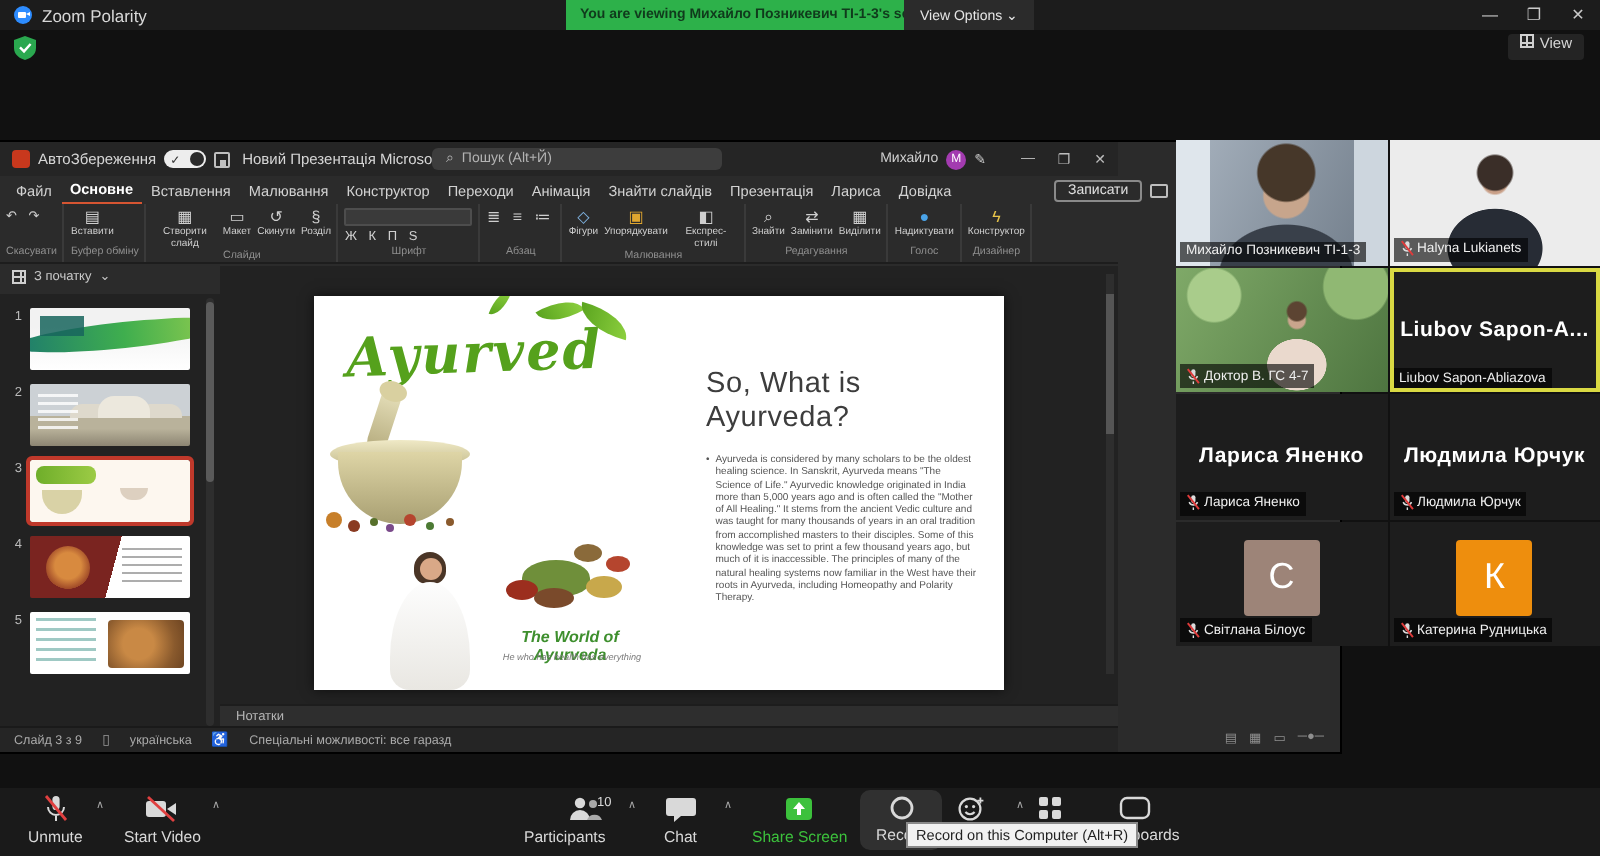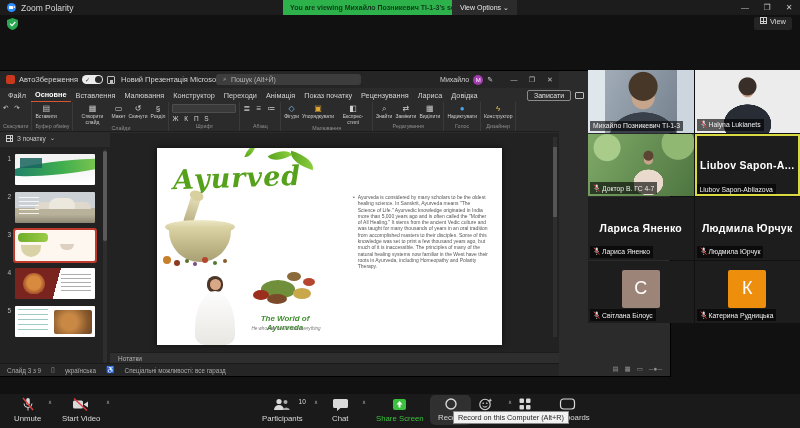--- a/index.html
+++ b/index.html
@@ -223,22 +223,22 @@
     </div>
 
     <div id="ppt-tabs">
         <span class="ppt-tab">Файл</span>
         <span class="ppt-tab active">Основне</span>
         <span class="ppt-tab">Вставлення</span>
         <span class="ppt-tab">Малювання</span>
         <span class="ppt-tab">Конструктор</span>
         <span class="ppt-tab">Переходи</span>
         <span class="ppt-tab">Анімація</span>
-        <span class="ppt-tab">Показ початку</span>
-        <span class="ppt-tab">Рецензування</span>
+        <span class="ppt-tab">Знайти слайдів</span>
+        <span class="ppt-tab">Презентація</span>
         <span class="ppt-tab">Лариса</span>
         <span class="ppt-tab">Довідка</span>
       </div>
     <div id="tab-right">
       <span id="ppt-record-btn">Записати</span>
       <span id="comment-ic"></span>
       <span id="ppt-share-btn">Спільний доступ ⌄</span>
     </div>
 
     <div id="ribbon">
@@ -398,20 +398,24 @@
           <i style="left:8px;top:14px;width:34px;height:18px;background:#6f8f3a;border-radius:50% 50% 40% 40%;"></i>
           <i style="left:0;top:24px;width:16px;height:10px;background:#9c2e1e;"></i>
           <i style="left:40px;top:22px;width:18px;height:11px;background:#c8a84b;"></i>
           <i style="left:14px;top:28px;width:20px;height:10px;background:#7a4a2b;"></i>
           <i style="left:34px;top:6px;width:14px;height:9px;background:#8a6a3a;"></i>
           <i style="left:50px;top:12px;width:12px;height:8px;background:#b5452e;"></i>
         </div>
         <div id="tagline">The World of Ayurveda</div>
         <div id="tagline-sub">He who has health has everything</div>
         <div id="slide-right">
+          <div id="slide-h">
+            <div>So, What is</div>
+            <div>Ayurveda?</div>
+          </div>
           <div id="slide-body">
             <span class="bullet">•</span>
             <span>Ayurveda is considered by many scholars to be the oldest healing science. In Sanskrit, Ayurveda means "The Science of Life." Ayurvedic knowledge originated in India more than 5,000 years ago and is often called the "Mother of All Healing." It stems from the ancient Vedic culture and was taught for many thousands of years in an oral tradition from accomplished masters to their disciples. Some of this knowledge was set to print a few thousand years ago, but much of it is inaccessible. The principles of many of the natural healing systems now familiar in the West have their roots in Ayurveda, including Homeopathy and Polarity Therapy.</span>
           </div>
         </div>
       </div>
       <div id="canvas-scroll"></div>
     </div>
 
     <div id="notes-bar">
@@ -533,21 +537,21 @@
     <div class="tb" style="left:62px;">
       <svg width="20" height="15" viewBox="0 0 20 15">
         <rect x="2" y="3.5" width="10" height="8" rx="1.5" fill="#d9d9d9"></rect>
         <path d="M12.5 7.5 L17 4.5 V10.5 Z" fill="#d9d9d9"></path>
         <line x1="3" y1="1.5" x2="16" y2="13.5" stroke="#e04040" stroke-width="1.4"></line>
       </svg>
       <span class="chev" style="left:44px;">∧</span>
       <span class="lbl">Start Video</span>
     </div>
 
-    <div class="tb" style="left:262px;">
+    <div class="tb" style="left:262px;align-items:flex-end;">
       <svg width="20" height="15" viewBox="0 0 20 15">
         <circle cx="7" cy="4.5" r="2.6" fill="#d9d9d9"></circle>
         <path d="M2 13 a5 5 0 0 1 10 0 Z" fill="#d9d9d9"></path>
         <circle cx="13.5" cy="5" r="2" fill="#a9a9a9"></circle>
         <path d="M10.5 13 a4 4 0 0 1 7.5 0 Z" fill="#a9a9a9"></path>
       </svg>
       <span id="count-badge">10</span>
       <span class="chev" style="left:52px;">∧</span>
       <span class="lbl">Participants</span>
     </div>

